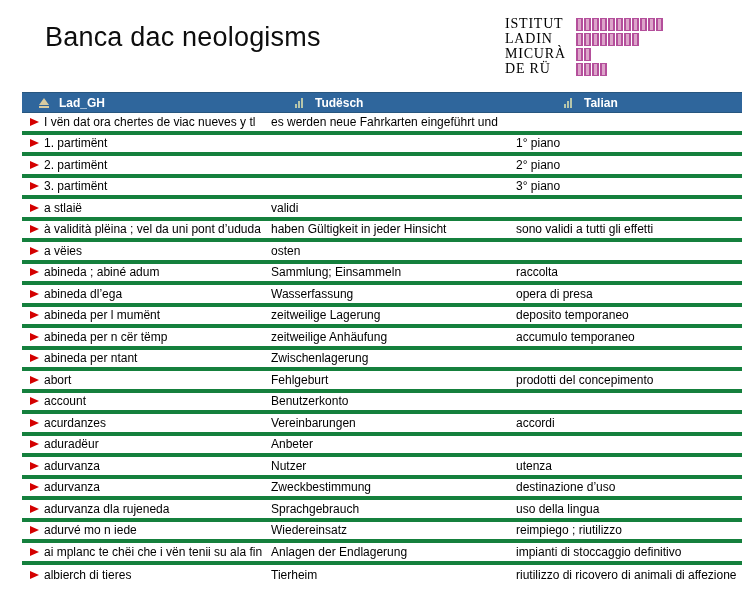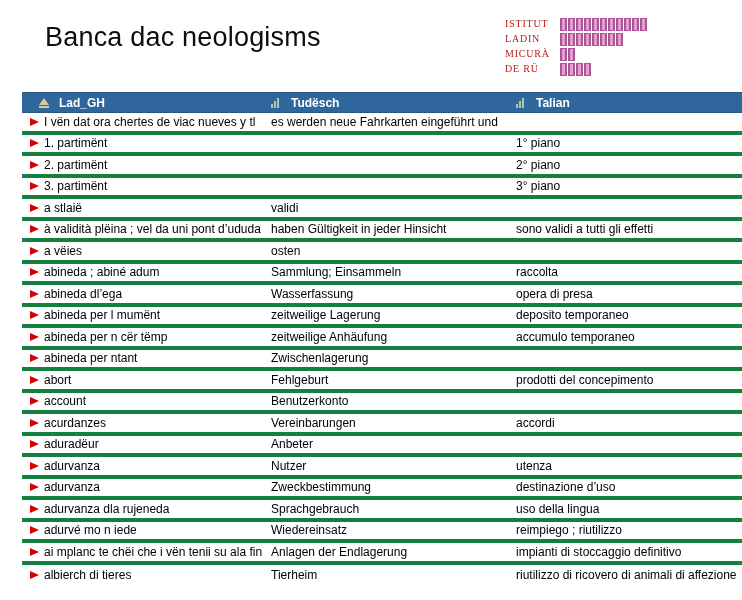--- a/index.html
+++ b/index.html
@@ -12,40 +12,40 @@
   
   .page-title{
     position:absolute;left:45px;top:22px;
     font-size:27px;font-weight:400;color:#0d0d0d;letter-spacing:0.2px;
   }
   .logo{
     position:absolute;left:505px;top:16px;display:flex;gap:10px;align-items:flex-start;
   }
   .logo-text{
     font-family:"Liberation Serif",serif;
-    font-size:10px;line-height:15px;color:#b91c1c;letter-spacing:0.8px;
+    font-size:14px;line-height:15px;color:#000000;letter-spacing:0.8px;
     white-space:pre-line;
   }
   .logo-blocks{display:flex;flex-direction:column;gap:2px;padding-top:2px;}
   .logo-block-row{display:flex;gap:1px;height:13px;}
   .logo-block{
     width:7px;height:13px;
     background:linear-gradient(90deg,#b44f9b 0 28%,#dca4c9 28% 72%,#b44f9b 72%);
     border:1px solid #b44f9b;box-sizing:border-box;
   }
   
   .table{
     position:absolute;left:22px;right:0;top:92px;
   }
   .thead{
     display:grid;grid-template-columns:243px 245px auto;
     background:#2f669c;height:21px;
     border-top:1px solid #27567f;border-bottom:1px solid #27567f;
     box-sizing:border-box;align-items:center;
-    color:#ffffff;font-size:12px;font-weight:700;
+    color:#ffffff;font-size:12px;font-weight:700;gap:24px;
   }
   .th{display:flex;align-items:center;height:100%;cursor:pointer;}
   .th1{padding-left:16px;}
   .th2{padding-left:6px;}
   .th3{padding-left:6px;}
   .th .hlabel{margin-left:9px;}
   
   .sort-icon{display:flex;flex-direction:column;align-items:center;width:12px;}
   .sort-icon .tri{
     width:0;height:0;

